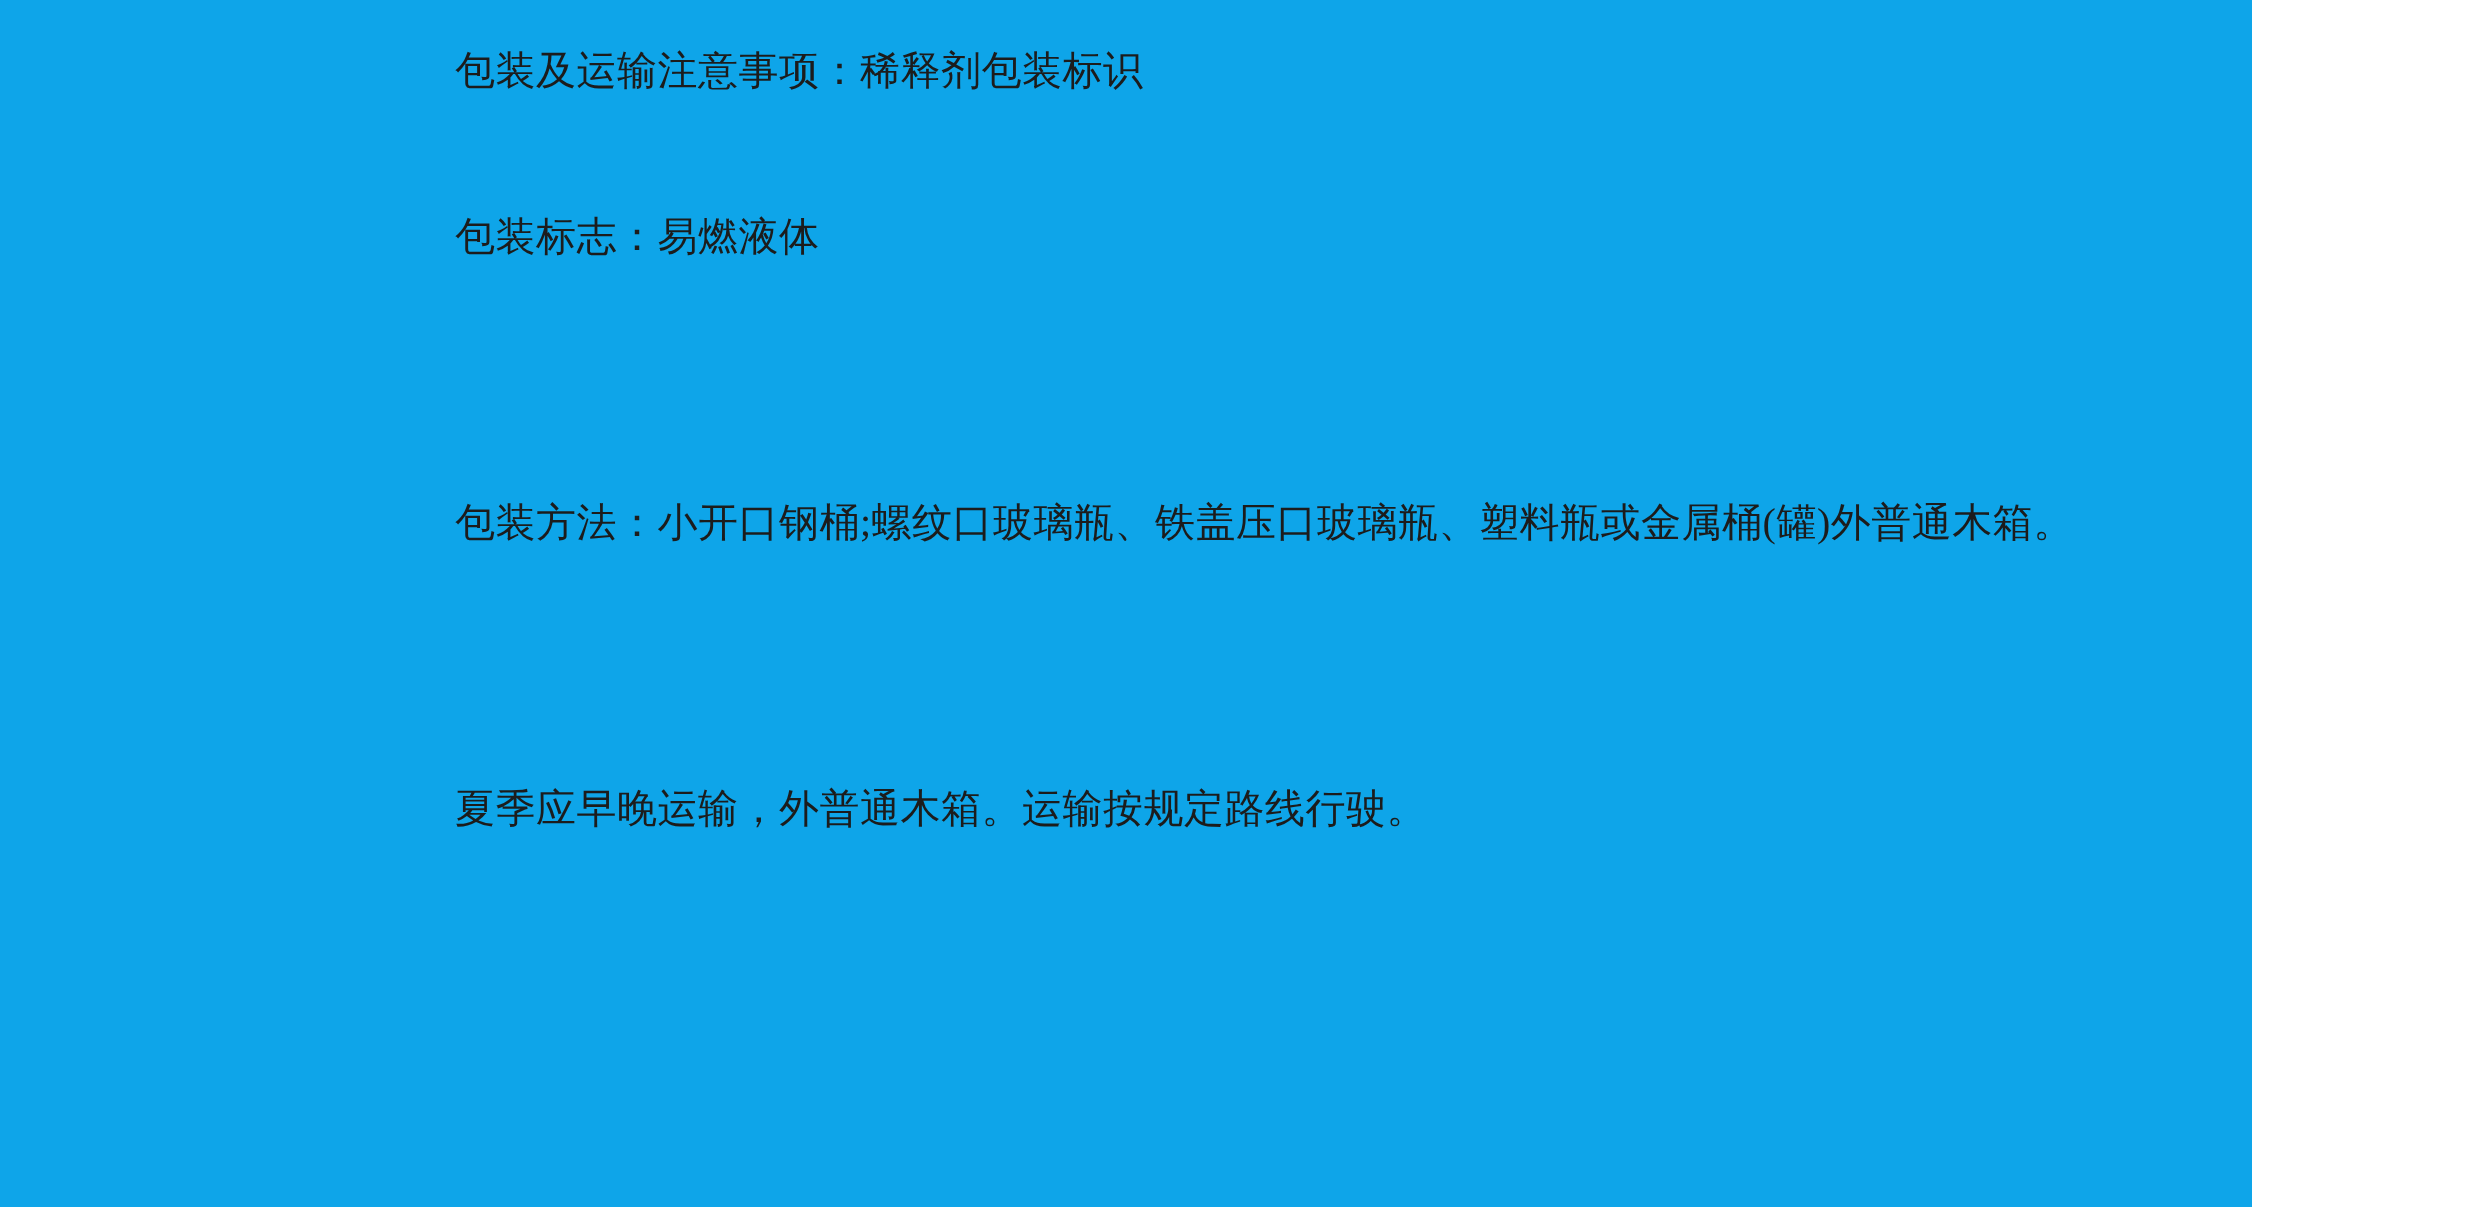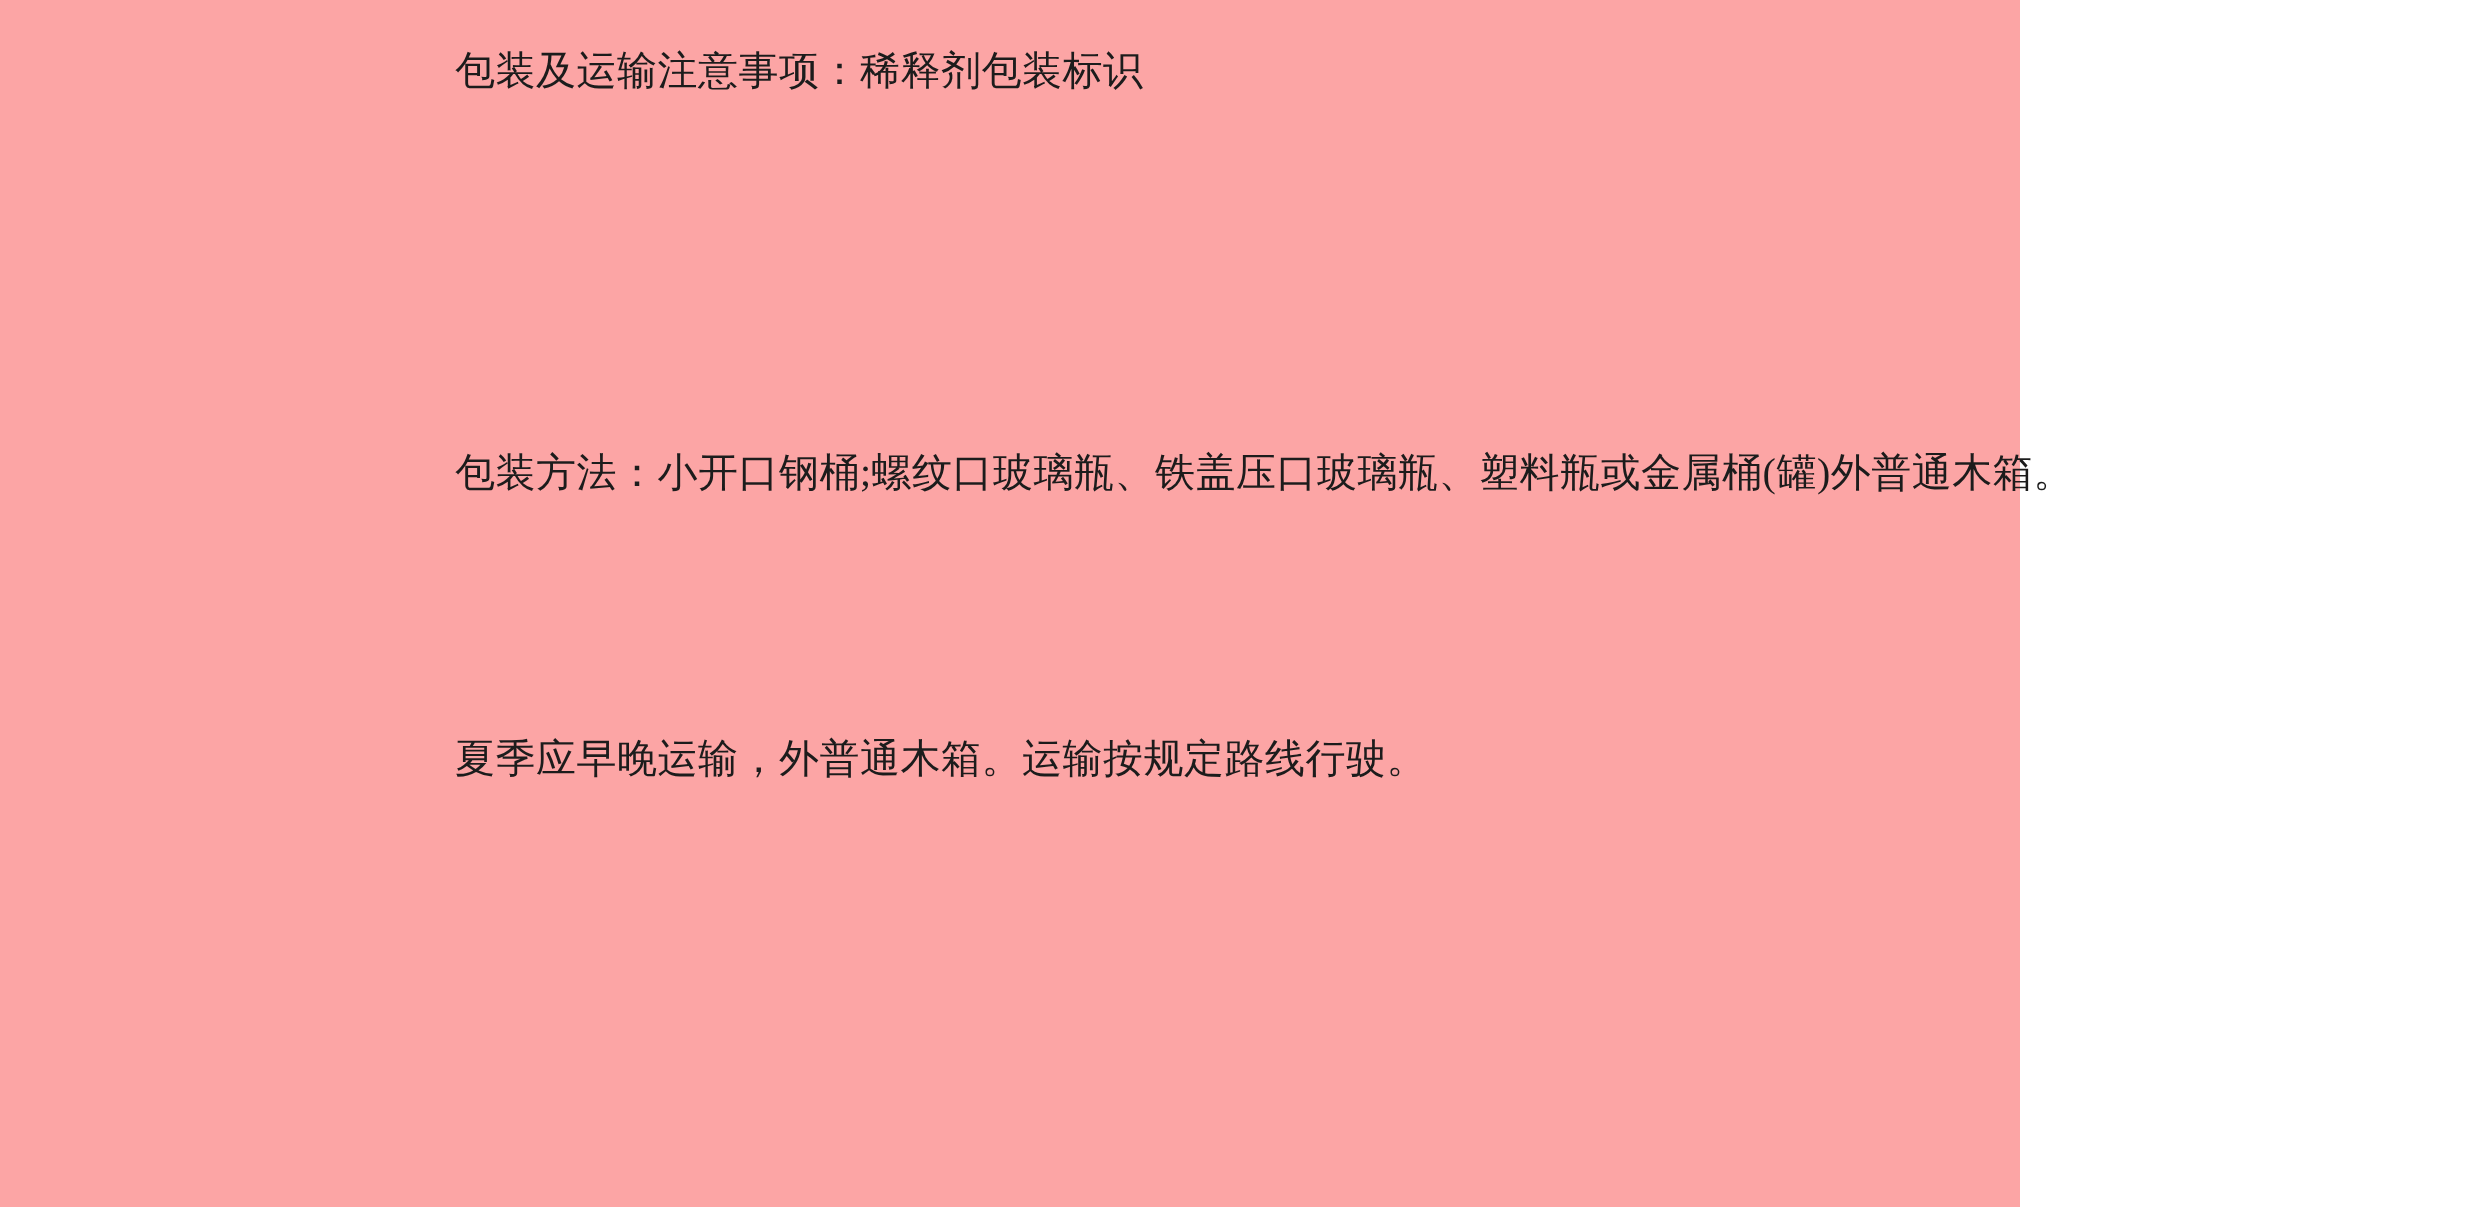--- a/index.html
+++ b/index.html
@@ -9,23 +9,23 @@
   }
   body {
     width: 2480px;
     height: 1207px;
     font-family: "Liberation Serif", "DejaVu Serif", serif;
     color: #1a1a1a;
     overflow: hidden;
   }
   .page {
     position: relative;
-    width: 2020px;
+    width: 2252px;
     height: 1207px;
-    background: #fca5a5;
+    background: #0ea5e9;
     box-sizing: border-box;
   }
   .doc-body {
     position: absolute;
     left: 455px;
     top: 46px;
     width: 1860px;
   }
   .para {
     font-size: 40px;
@@ -44,20 +44,21 @@
 </head>
 <body>
 
 <div class="page">
   <div class="doc-body">
 
     <p class="para">包装及运输注意事项：稀释剂包装标识</p>
 
     <div class="gap-1"></div>
 
+    <p class="para">包装标志：易燃液体</p>
 
     <div class="gap-2"></div>
 
 
     <div class="gap-3"></div>
 
     <p class="para">包装方法：小开口钢桶;螺纹口玻璃瓶、铁盖压口玻璃瓶、塑料瓶或金属桶(罐)外普通木箱。</p>
 
     <div class="gap-4"></div>
 

